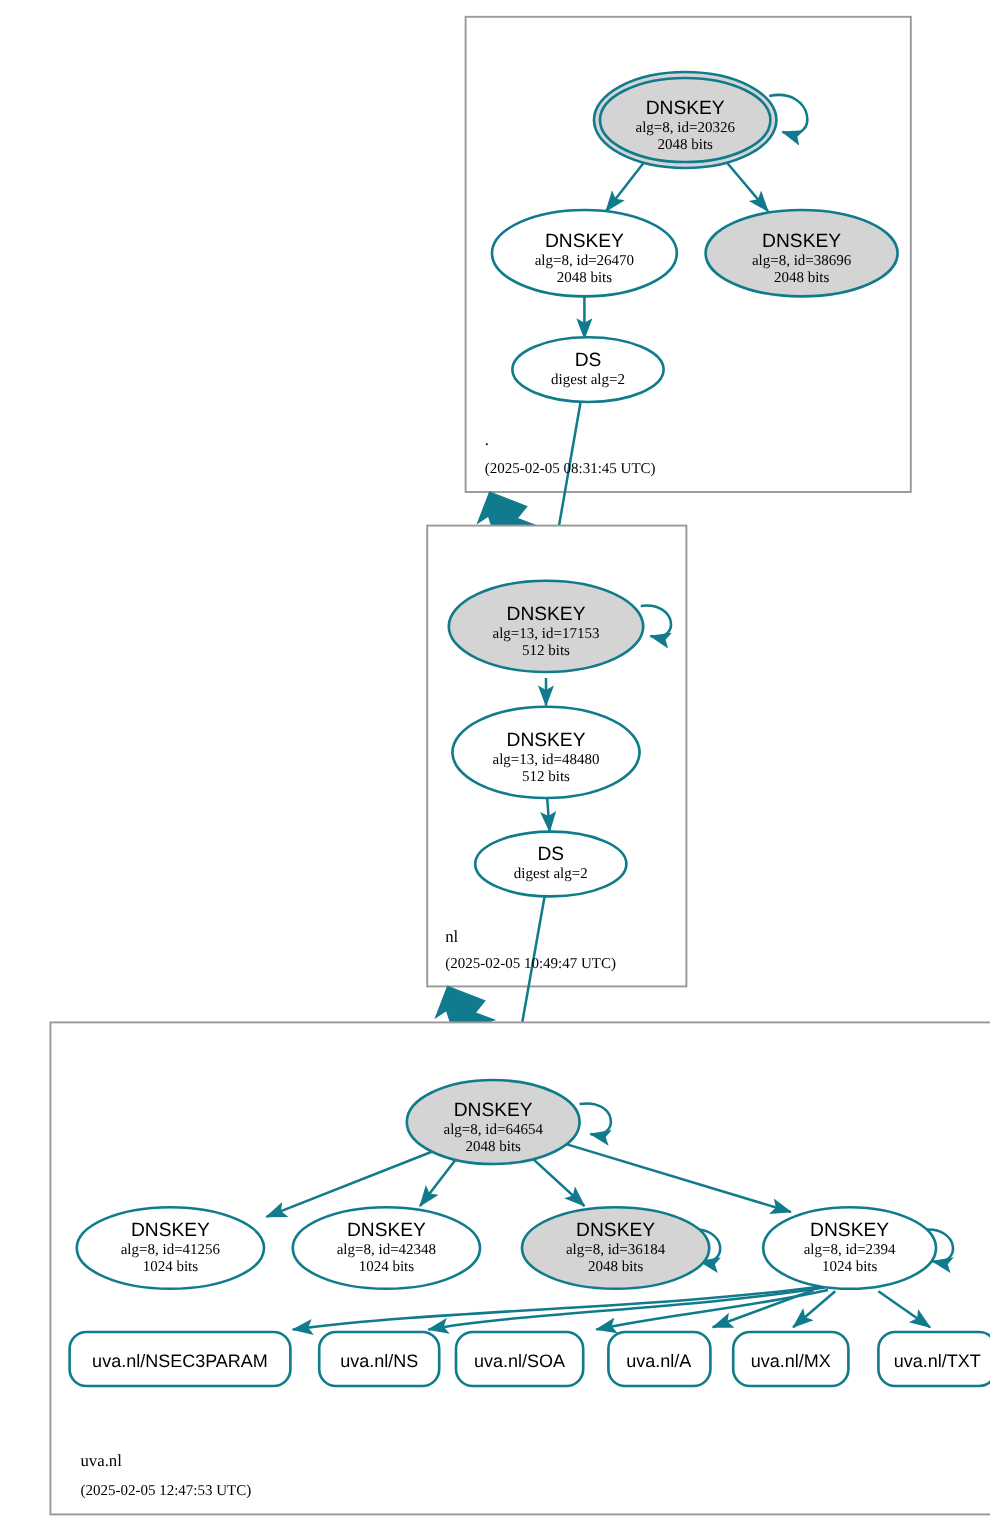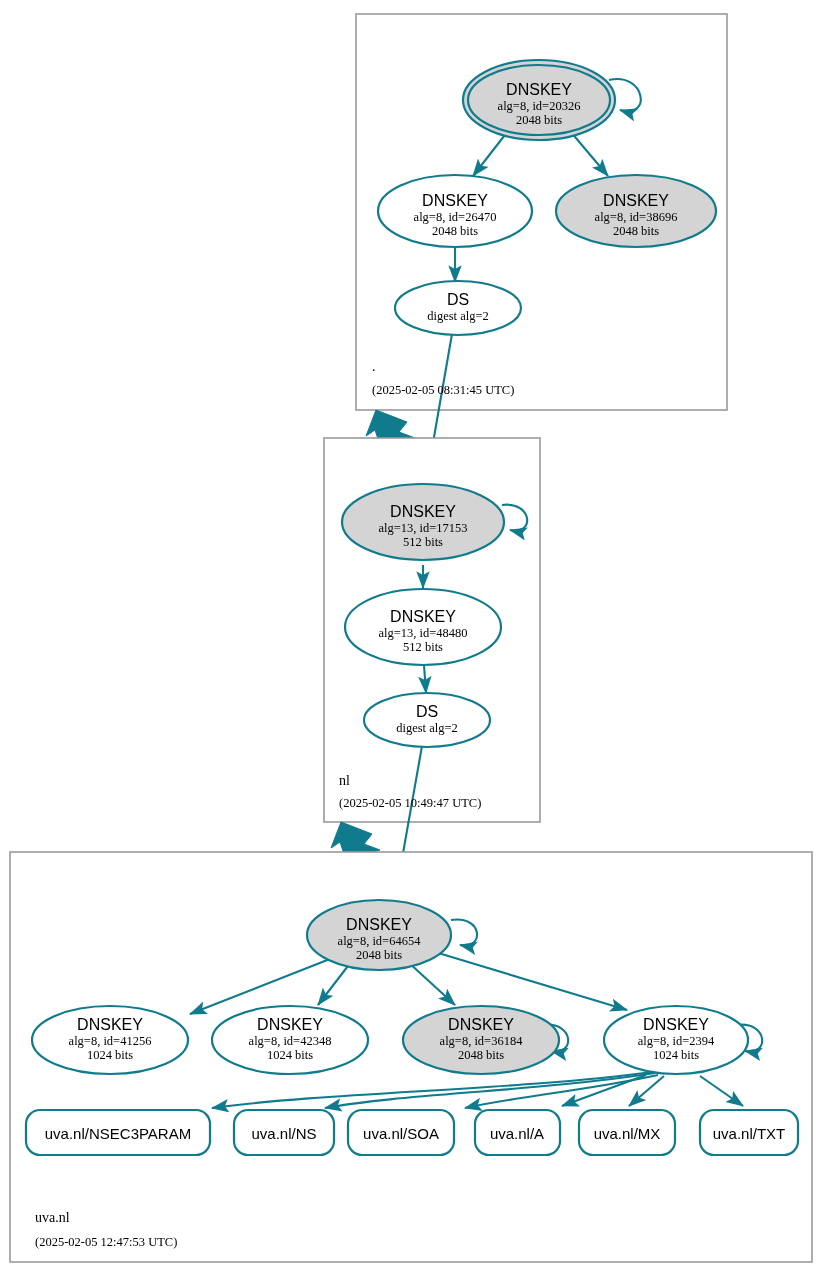--- a/index.html
+++ b/index.html
@@ -1,17 +1,17 @@
 <!DOCTYPE html>
 <html><head>
 <meta charset="utf-8">
 <style>
   html,body{margin:0;padding:0;background:#ffffff;}
   body{width:825px;height:1278px;overflow:hidden;font-family:"Liberation Sans",sans-serif;}
-  #stage{position:relative;width:720px;height:1278px;}
+  #stage{position:relative;width:720px;height:1278px;margin-left:32px;}
   svg{display:block;}
   .cluster-rect{fill:#ffffff;stroke:#9a9a9a;stroke-width:1.6;}
   .ell{stroke:#107b8c;stroke-width:2.2;}
   .ell-white{fill:#ffffff;}
   .ell-grey{fill:#d4d4d4;}
   .rr-box{fill:#ffffff;stroke:#107b8c;stroke-width:2.2;}
   .edge{fill:none;stroke:#107b8c;stroke-width:2.1;}
   .edge-thick{fill:#107b8c;stroke:#107b8c;stroke-width:1;}
   .t-title{font-family:"Liberation Sans",sans-serif;font-size:16px;fill:#000000;}
   .t-sub{font-family:"Liberation Serif",serif;font-size:12.5px;fill:#000000;}

